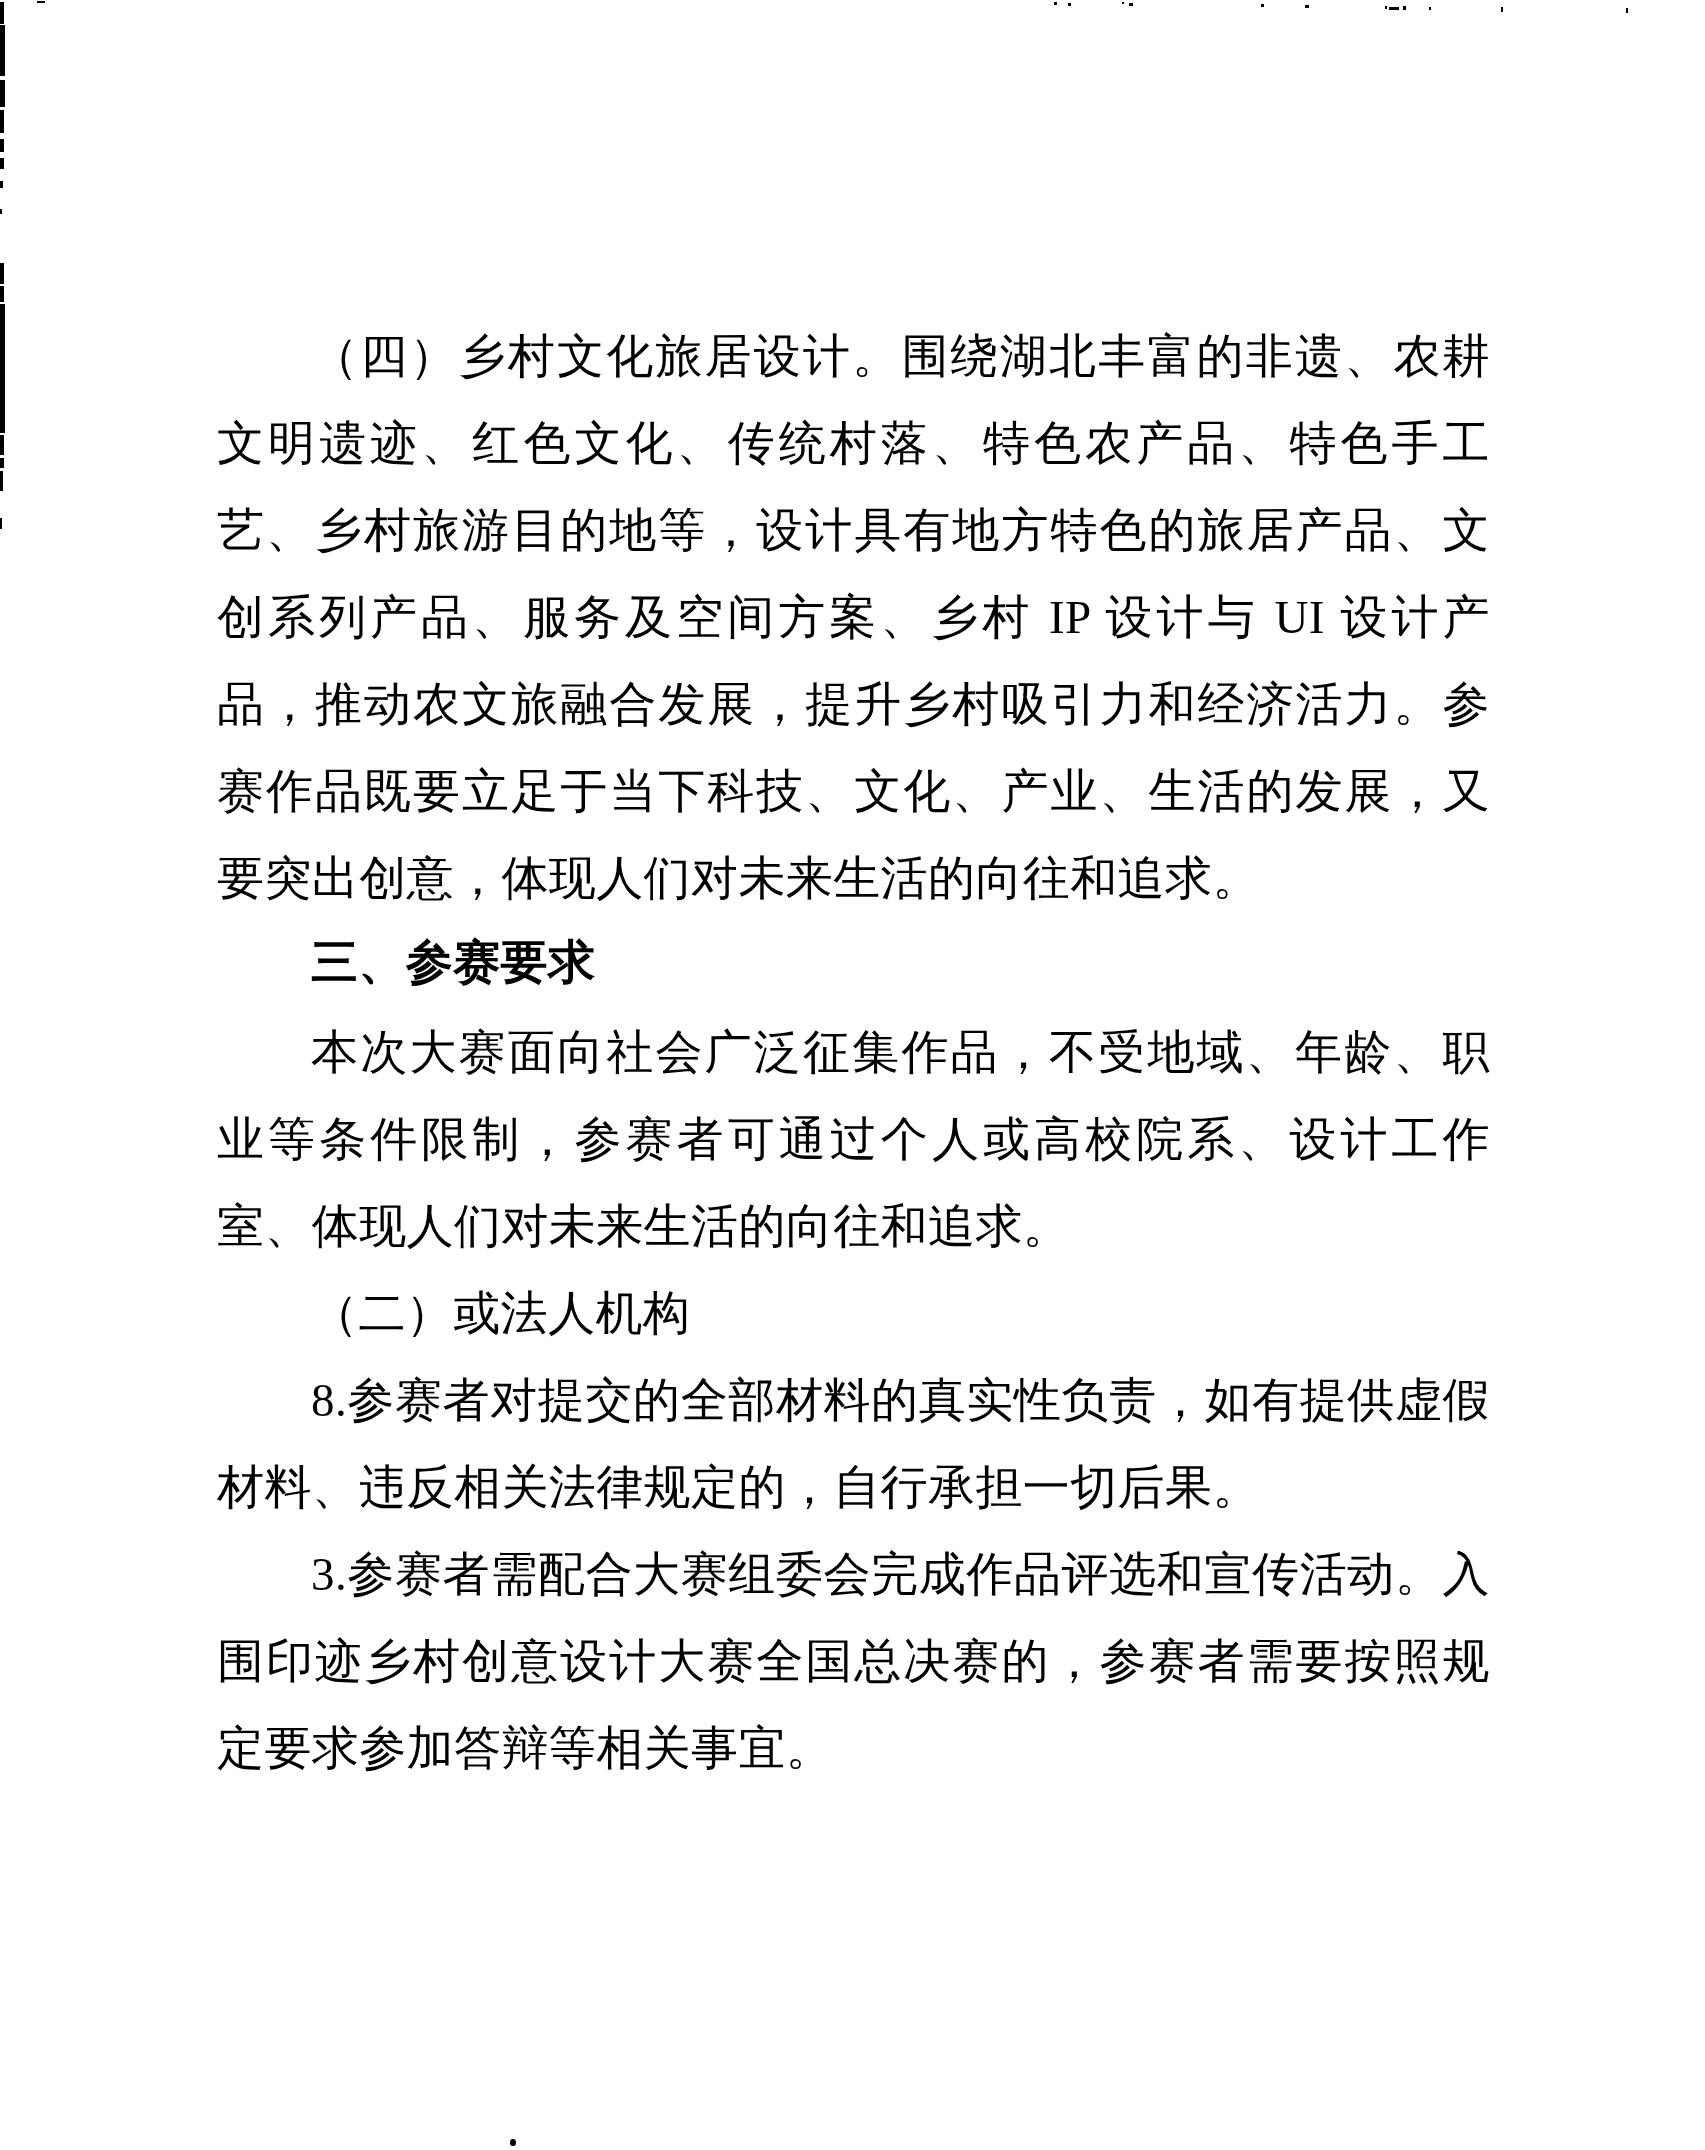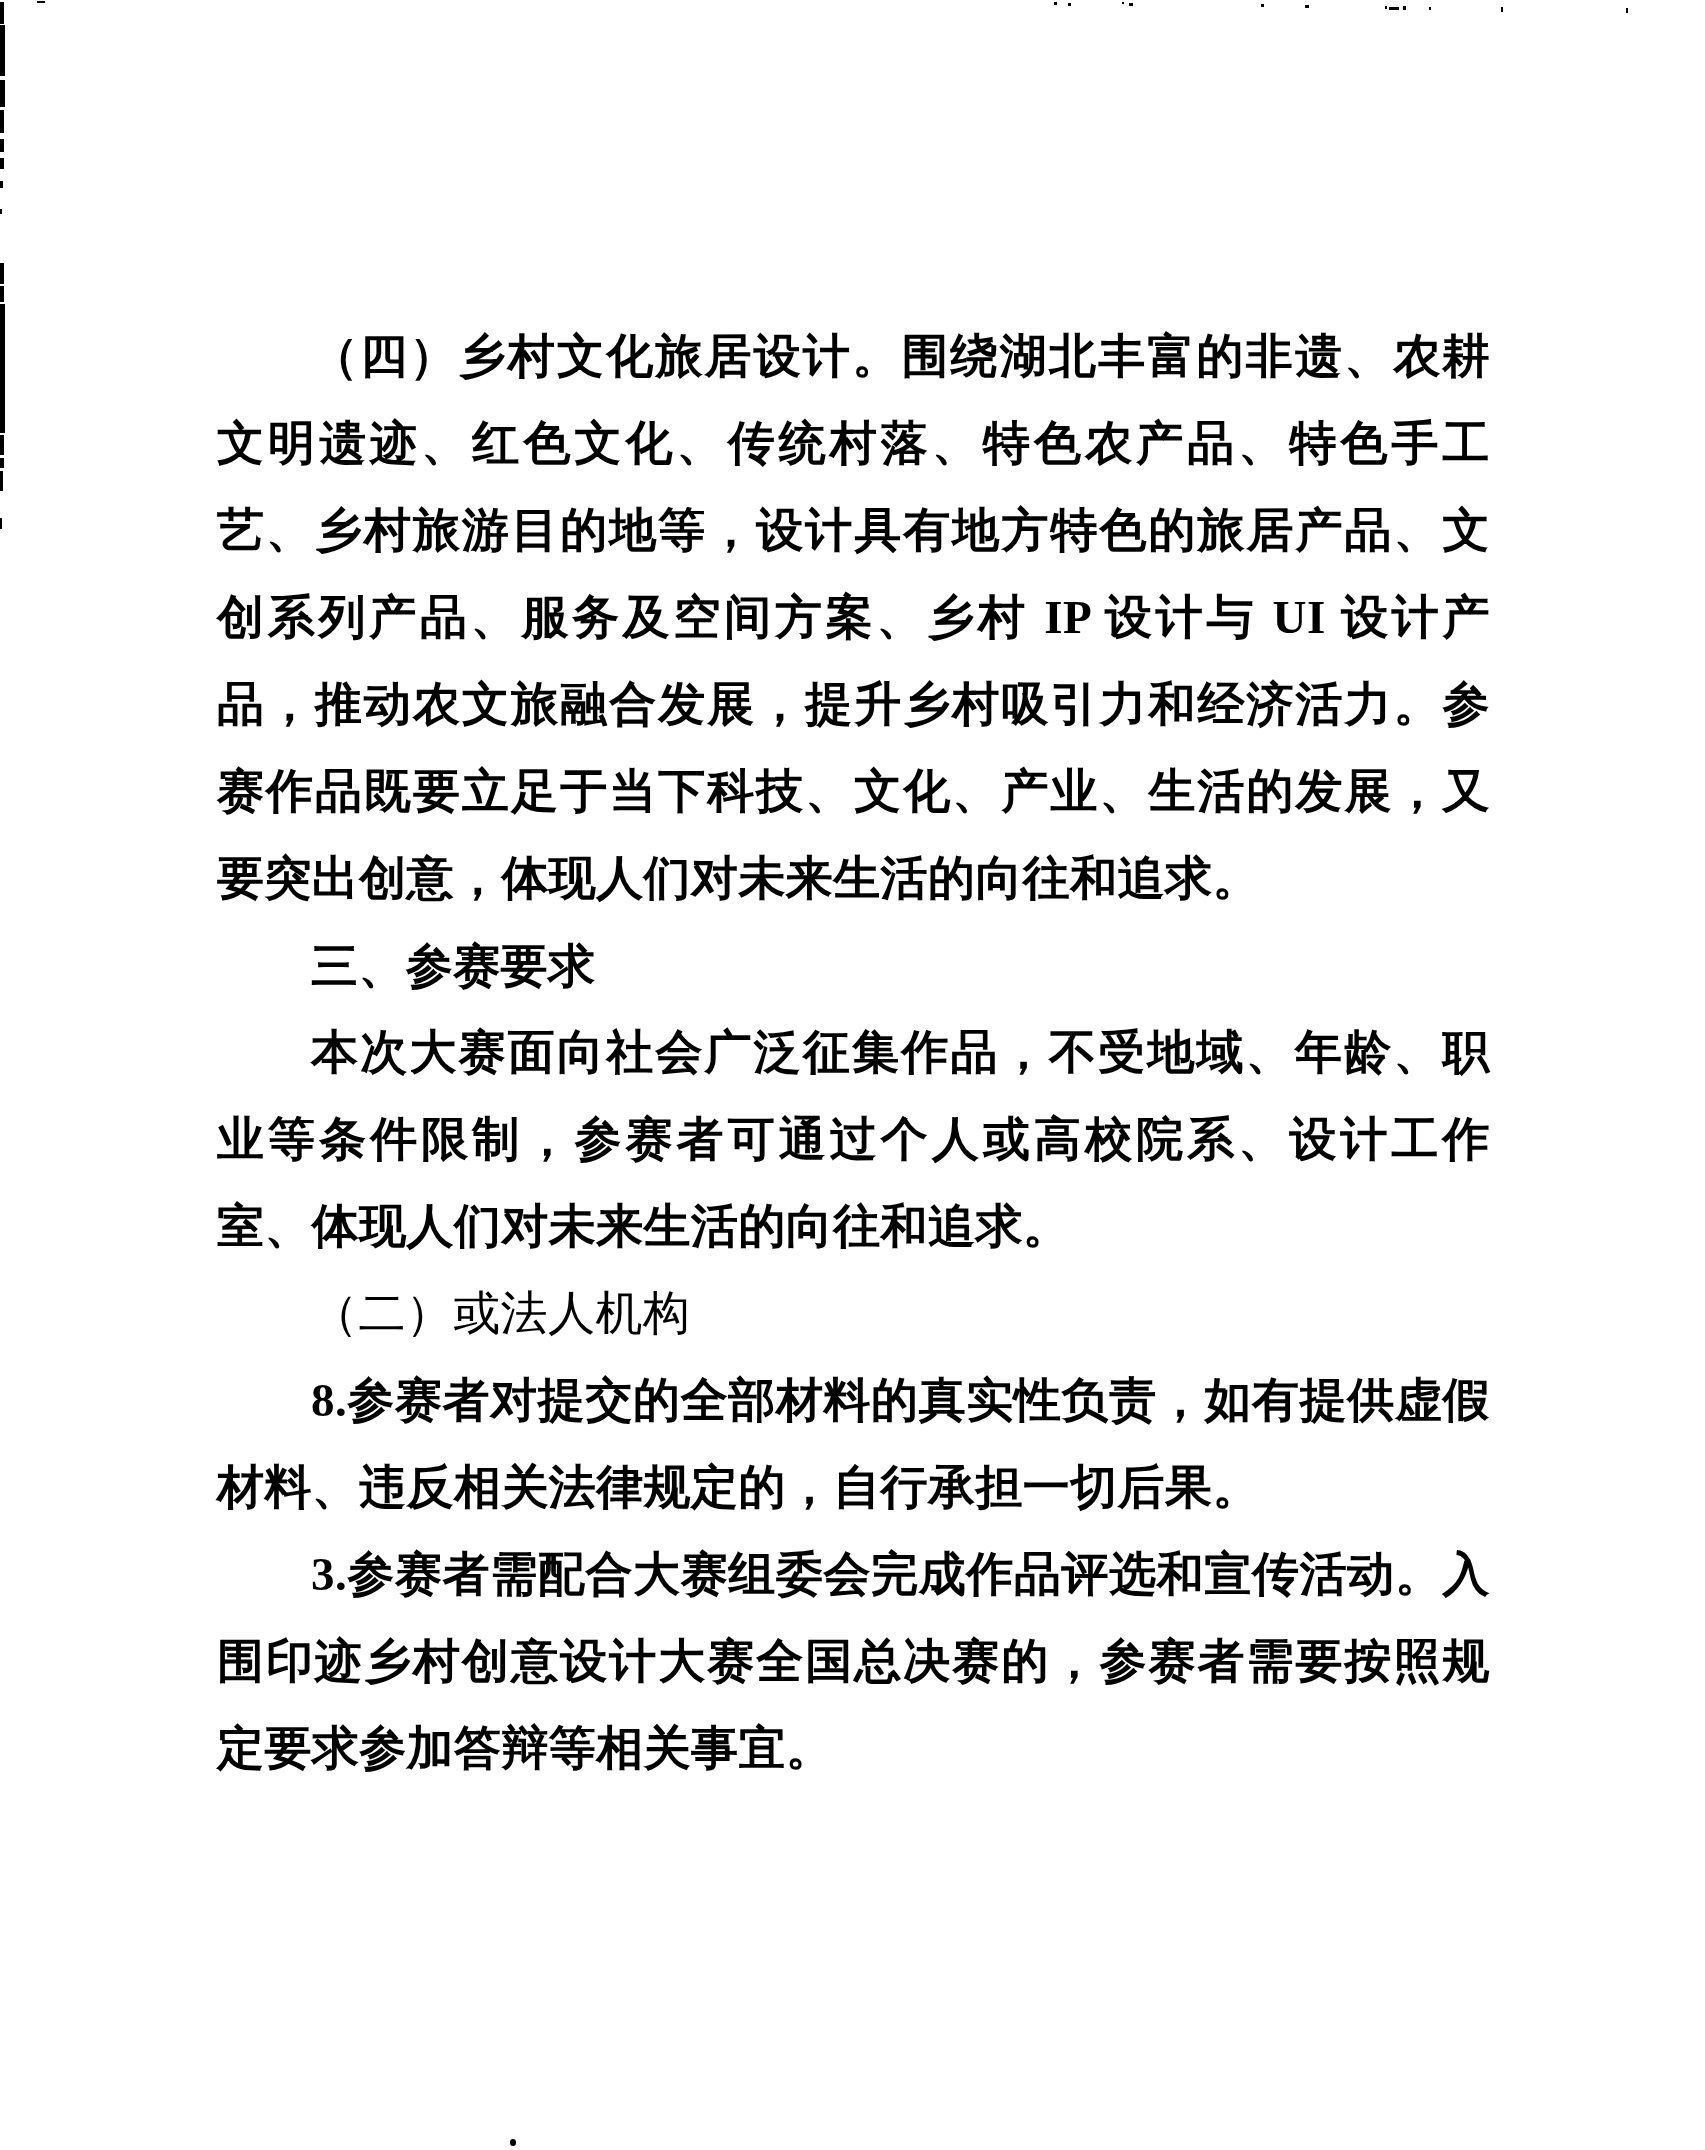--- a/index.html
+++ b/index.html
@@ -29,24 +29,24 @@
     letter-spacing: 0.4px;
   }
   .text-block p,
   .text-block h2,
   .text-block h3 {
     margin: 0;
     padding: 0;
     text-indent: 2em;
     font-size: 47px;
     line-height: 87px;
-    font-weight: bold;
+    font-weight: normal;
   }
   .text-block h2.heading {
-    font-family: Liberation Sans, sans-serif;
+    font-family: Liberation Mono, monospace;
     font-weight: 700;
   }
   .text-block h3.subheading {
     font-weight: 500;
   }
   
   .artifact {
     position: absolute;
     background: #000000;
   }

